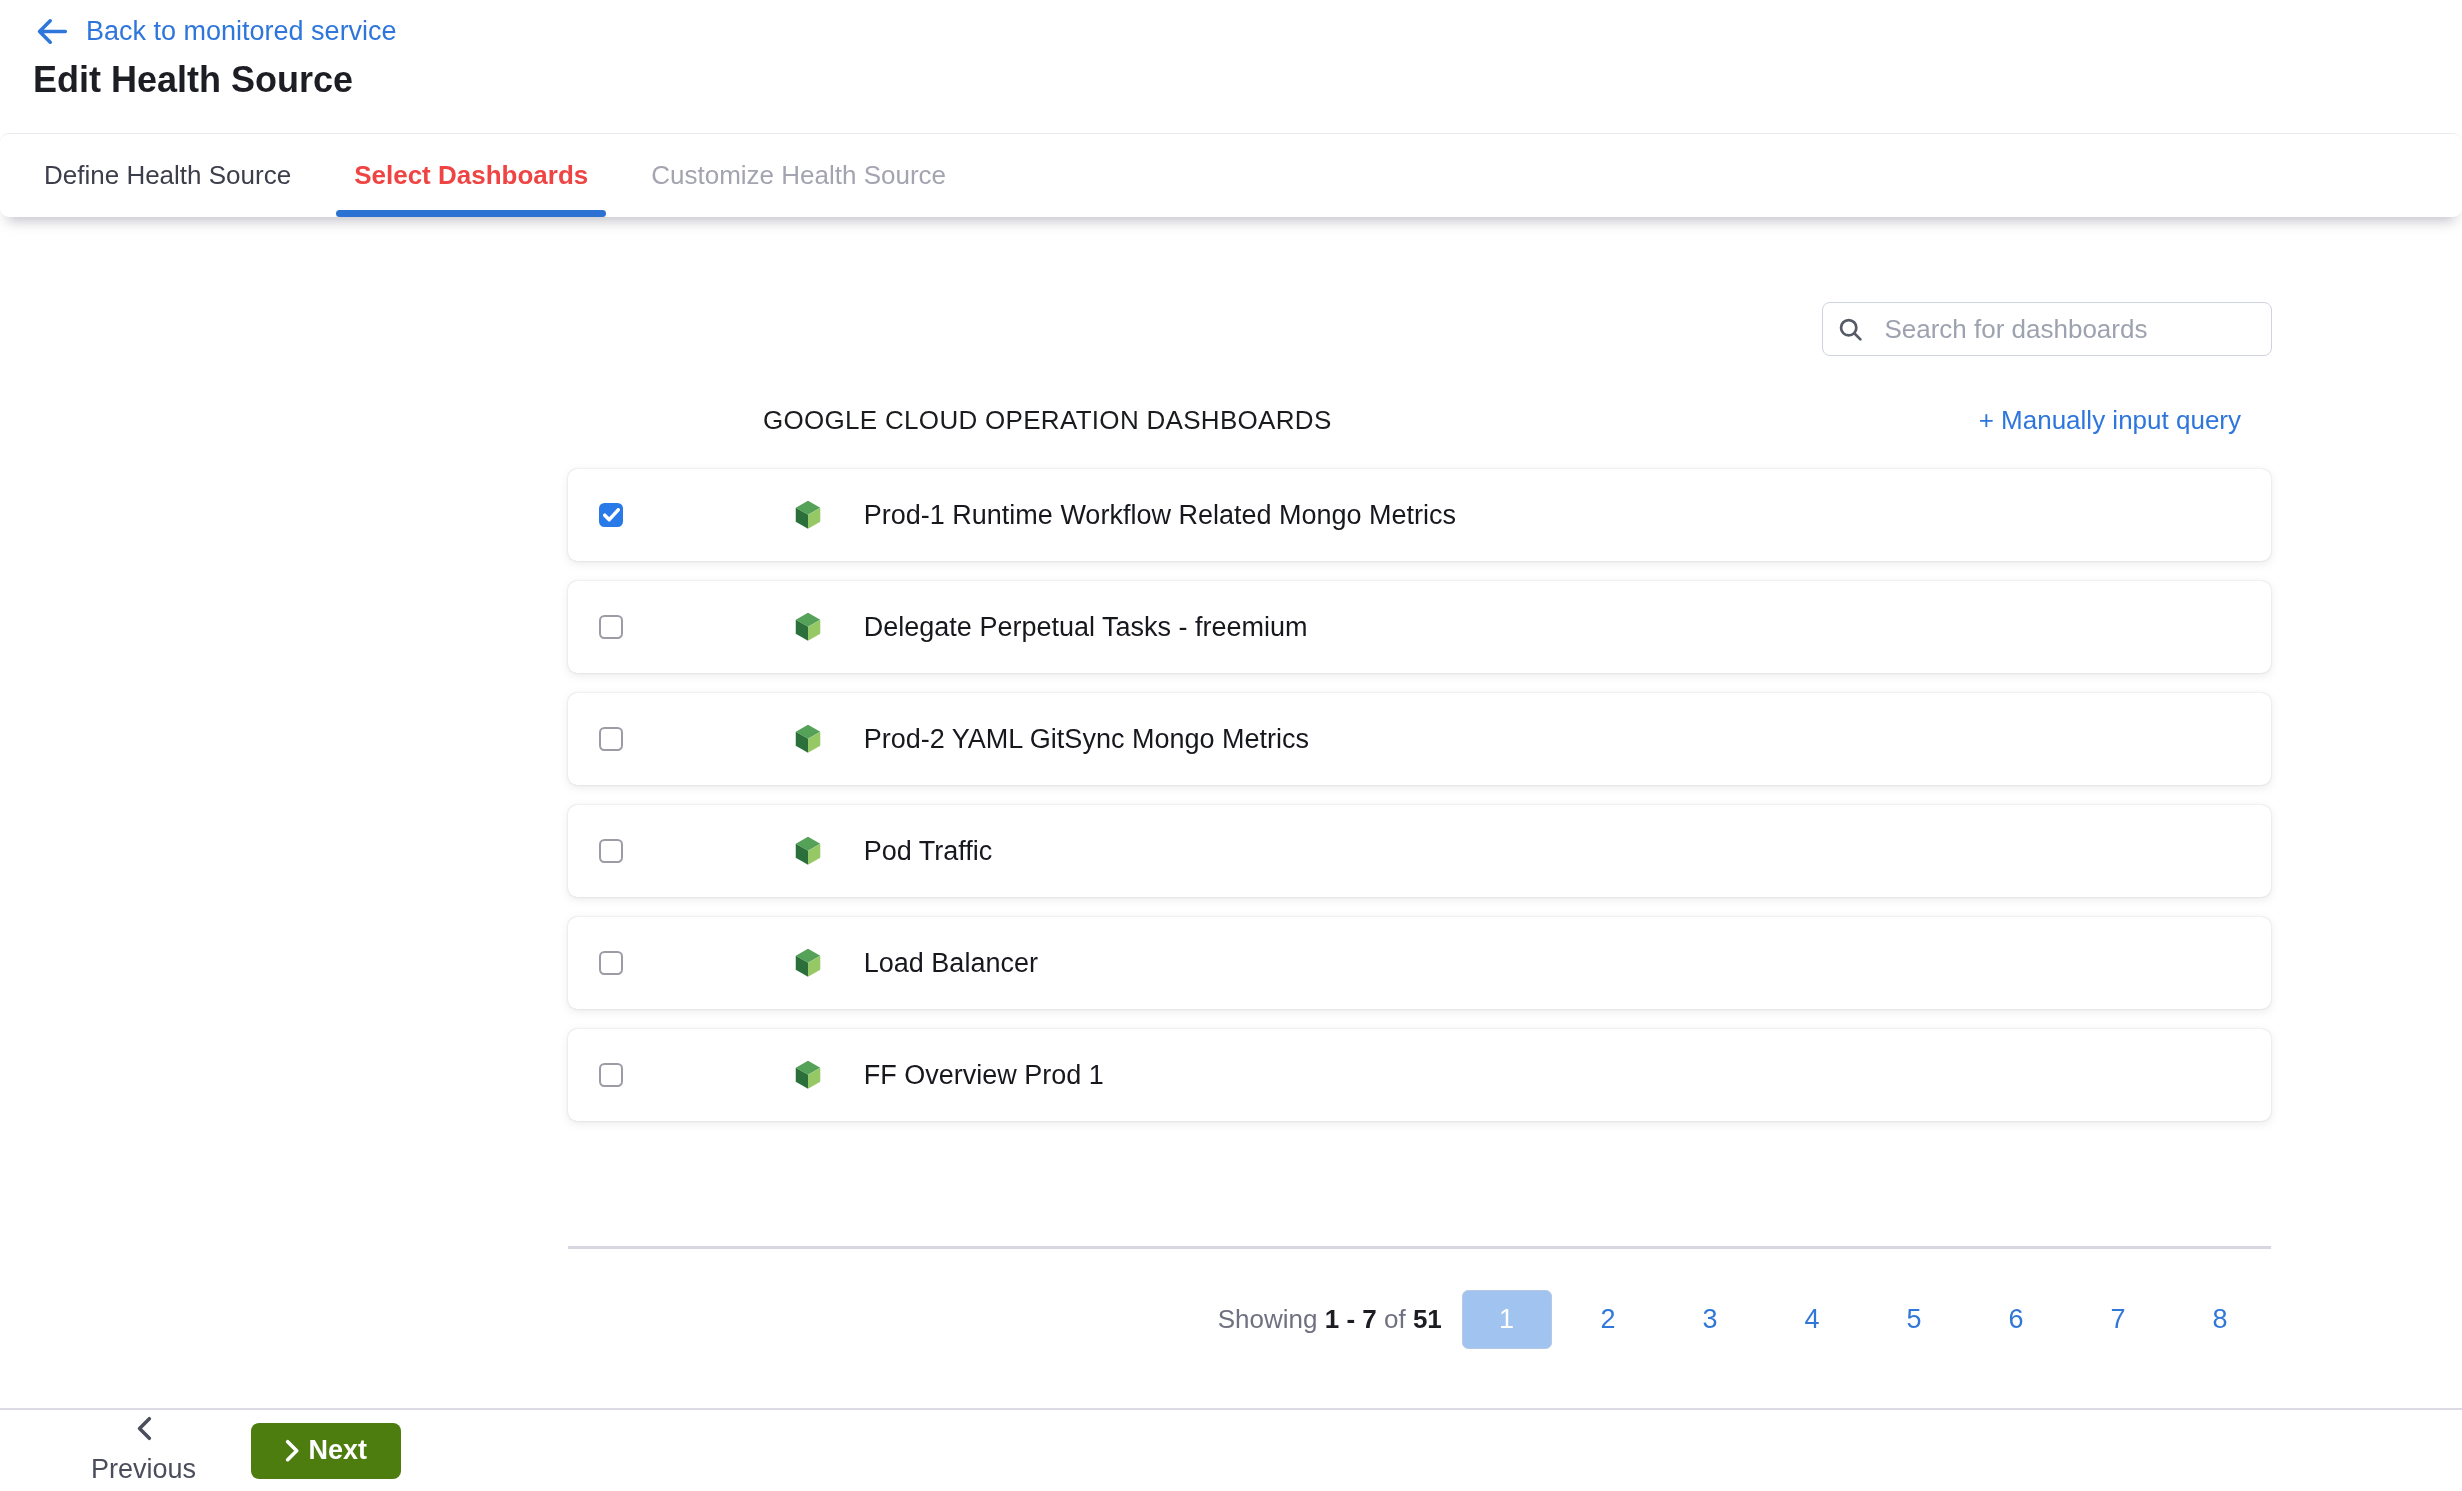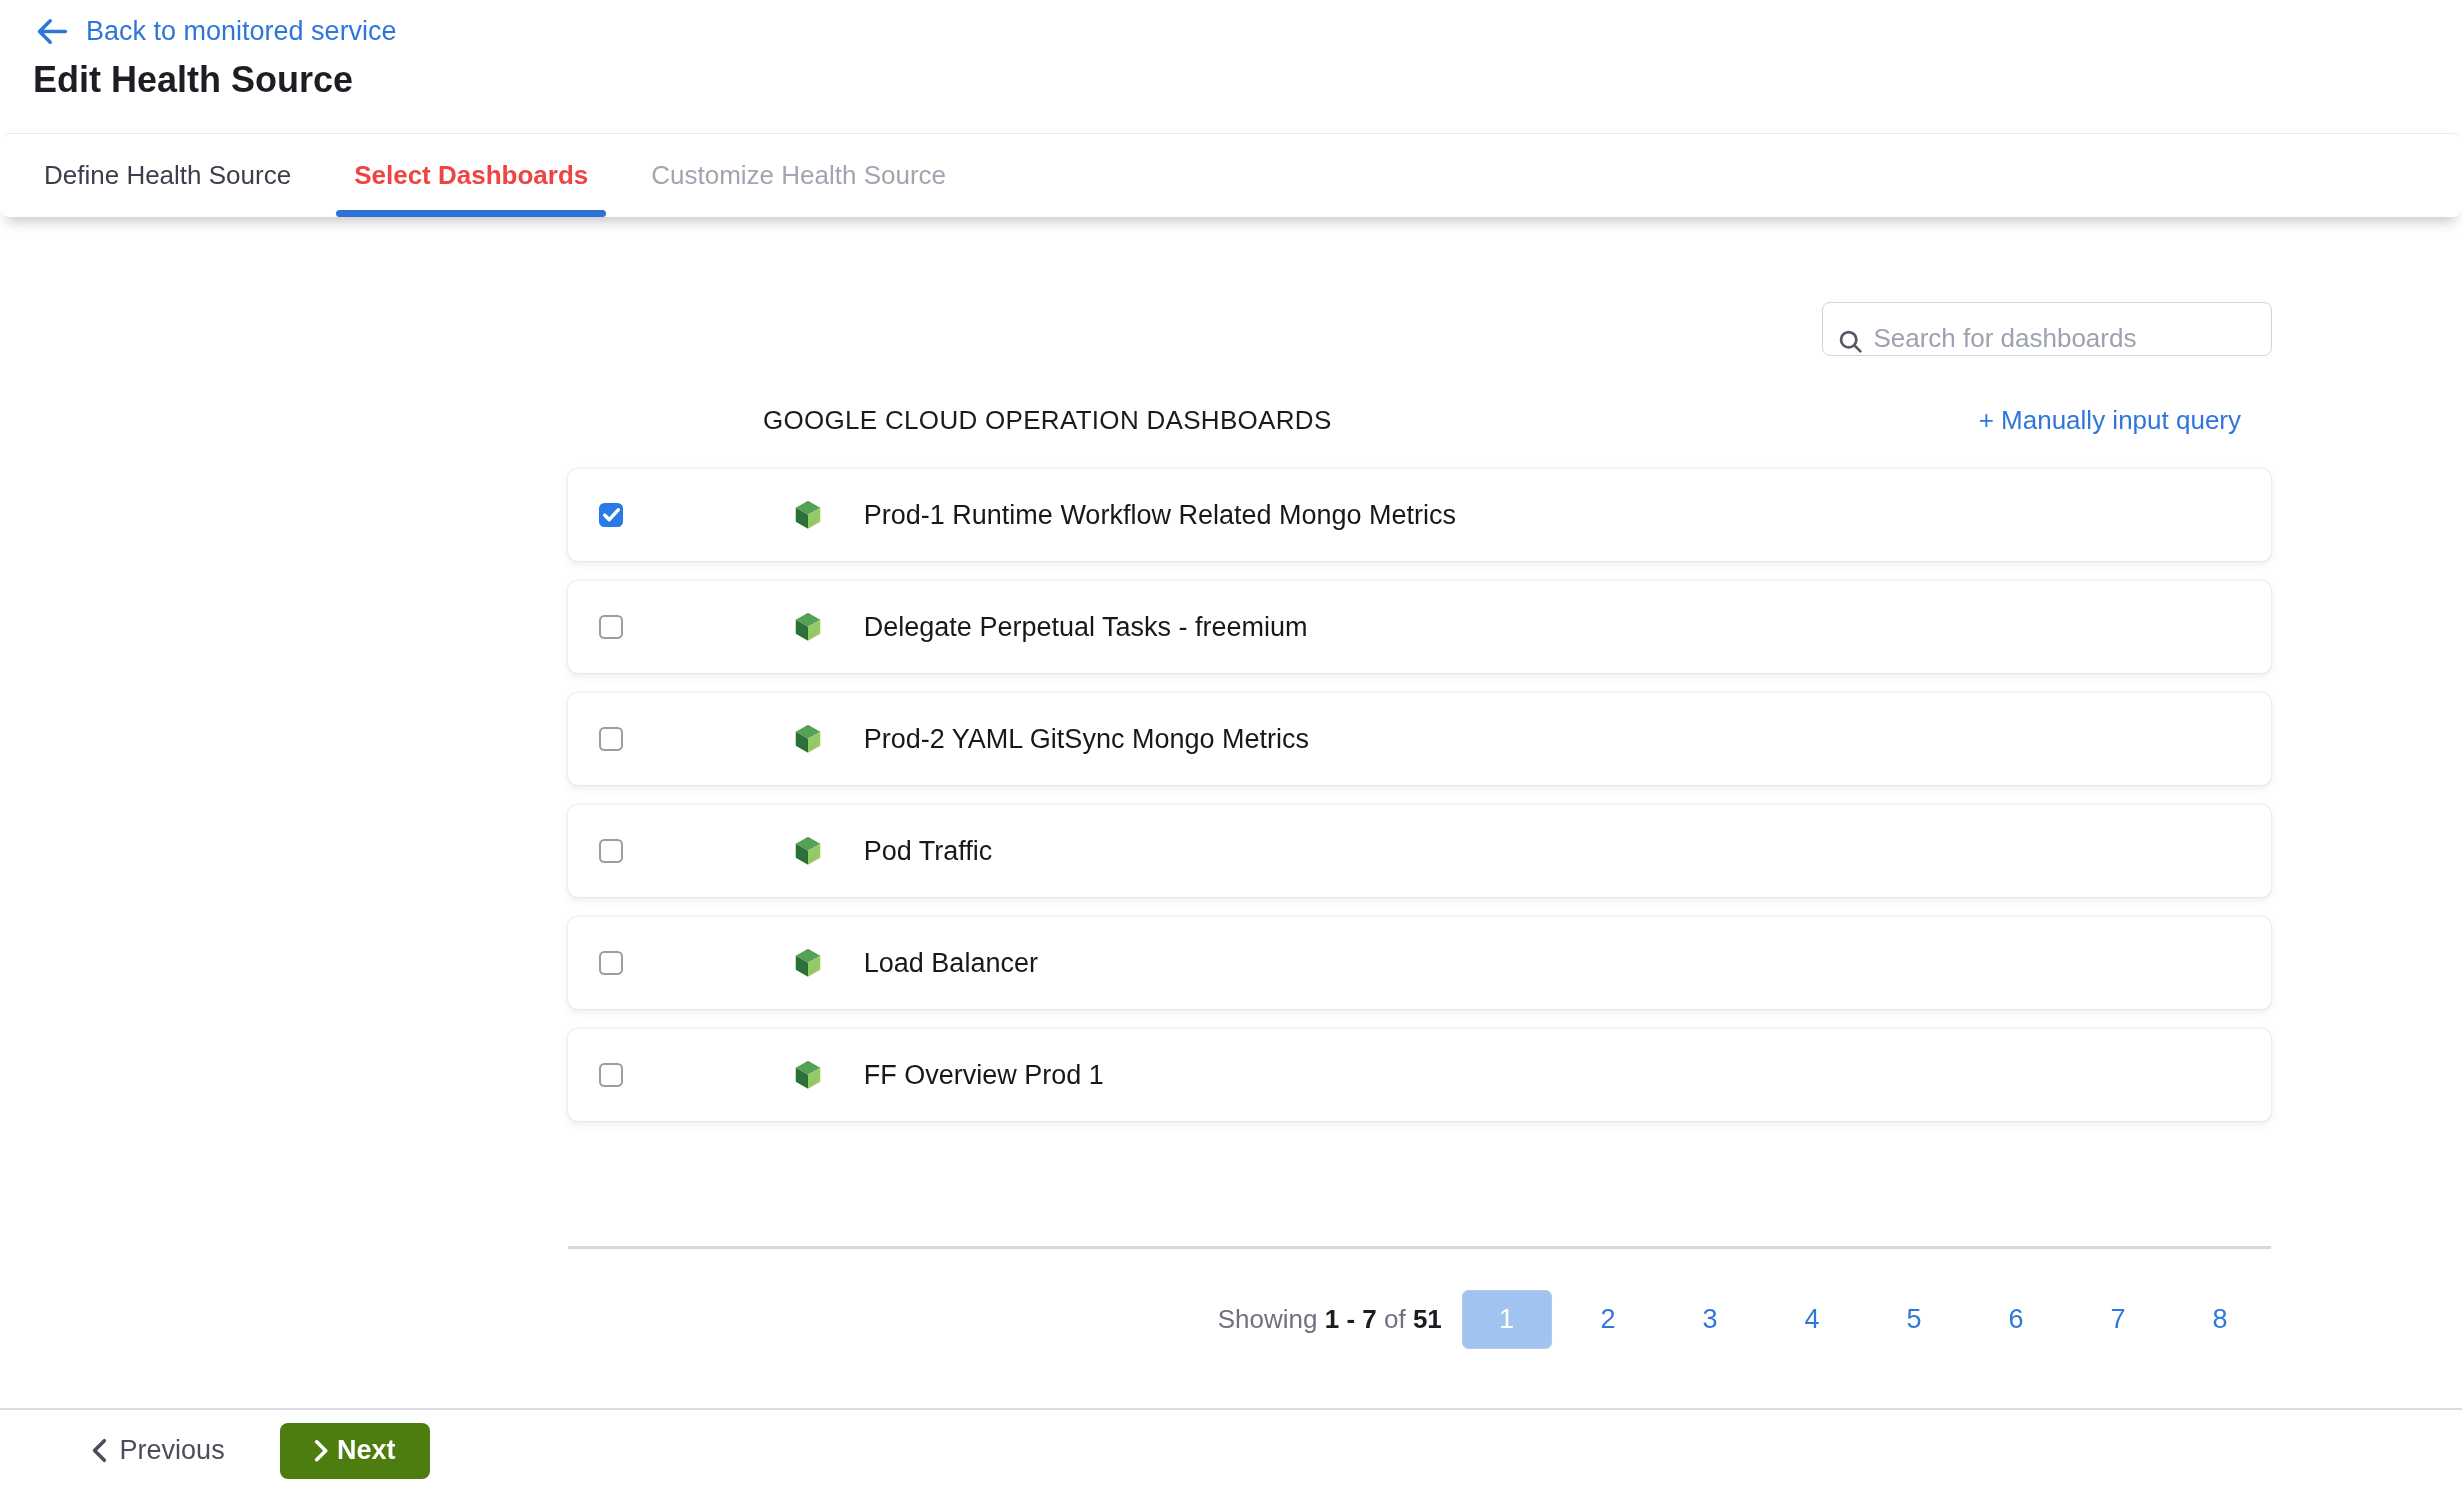--- a/index.html
+++ b/index.html
@@ -36,21 +36,21 @@
   .tab.active::after {
     content:""; position:absolute; left:0; right:0; bottom:0; height:7.2px;
     background:#2b72d3; border-radius:4.5px;
   }
   .tab.disabled { color:#a3a4b0; cursor:default; }
 
   
   .search-box {
     position:absolute; left:1822px; top:302px; width:450px; height:54px;
     border:1.8px solid #cfd3de; border-radius:8px; background:#fff;
-    display:flex; align-items:flex-end; padding:0 14.4px; gap:7px;
+    display:flex; align-items:center; padding:0 14.4px; gap:18px;
   }
   .search-box input {
     flex:1; border:none; outline:none; background:transparent;
     font-family:"Liberation Sans", sans-serif; font-size:26px; color:#1b1c22;
   }
   .search-box input::placeholder { color:#9da2b0; }
 
   
   .list-head {
     position:absolute; left:568px; top:399px; width:1703px; height:43px;
@@ -101,21 +101,21 @@
 
   
   .footer {
     position:absolute; left:0; bottom:0; width:100%; height:83px;
     background:#fff; border-top:2.7px solid #dadbe5;
     display:flex; align-items:center; z-index:4;
   }
   .prev-btn {
     margin-left:85px; display:flex; align-items:center; gap:12.6px;
     background:none; border:none; cursor:pointer;
-    font-family:"Liberation Sans", sans-serif; font-size:27px; color:#4a4d5c;
+    font-family:"Liberation Sans", sans-serif; font-size:27px; color:#4a4d5c;flex-direction:column;
   }
   .next-btn {
     margin-left:49px; width:150px; height:56px;
     background:#4d7c0f; border:none; border-radius:8px; cursor:pointer;
     display:flex; align-items:center; justify-content:center; gap:9px;
     font-family:"Liberation Sans", sans-serif; font-size:27px; font-weight:700; color:#ffffff;
   }
 </style>
 </head>
 <body>

